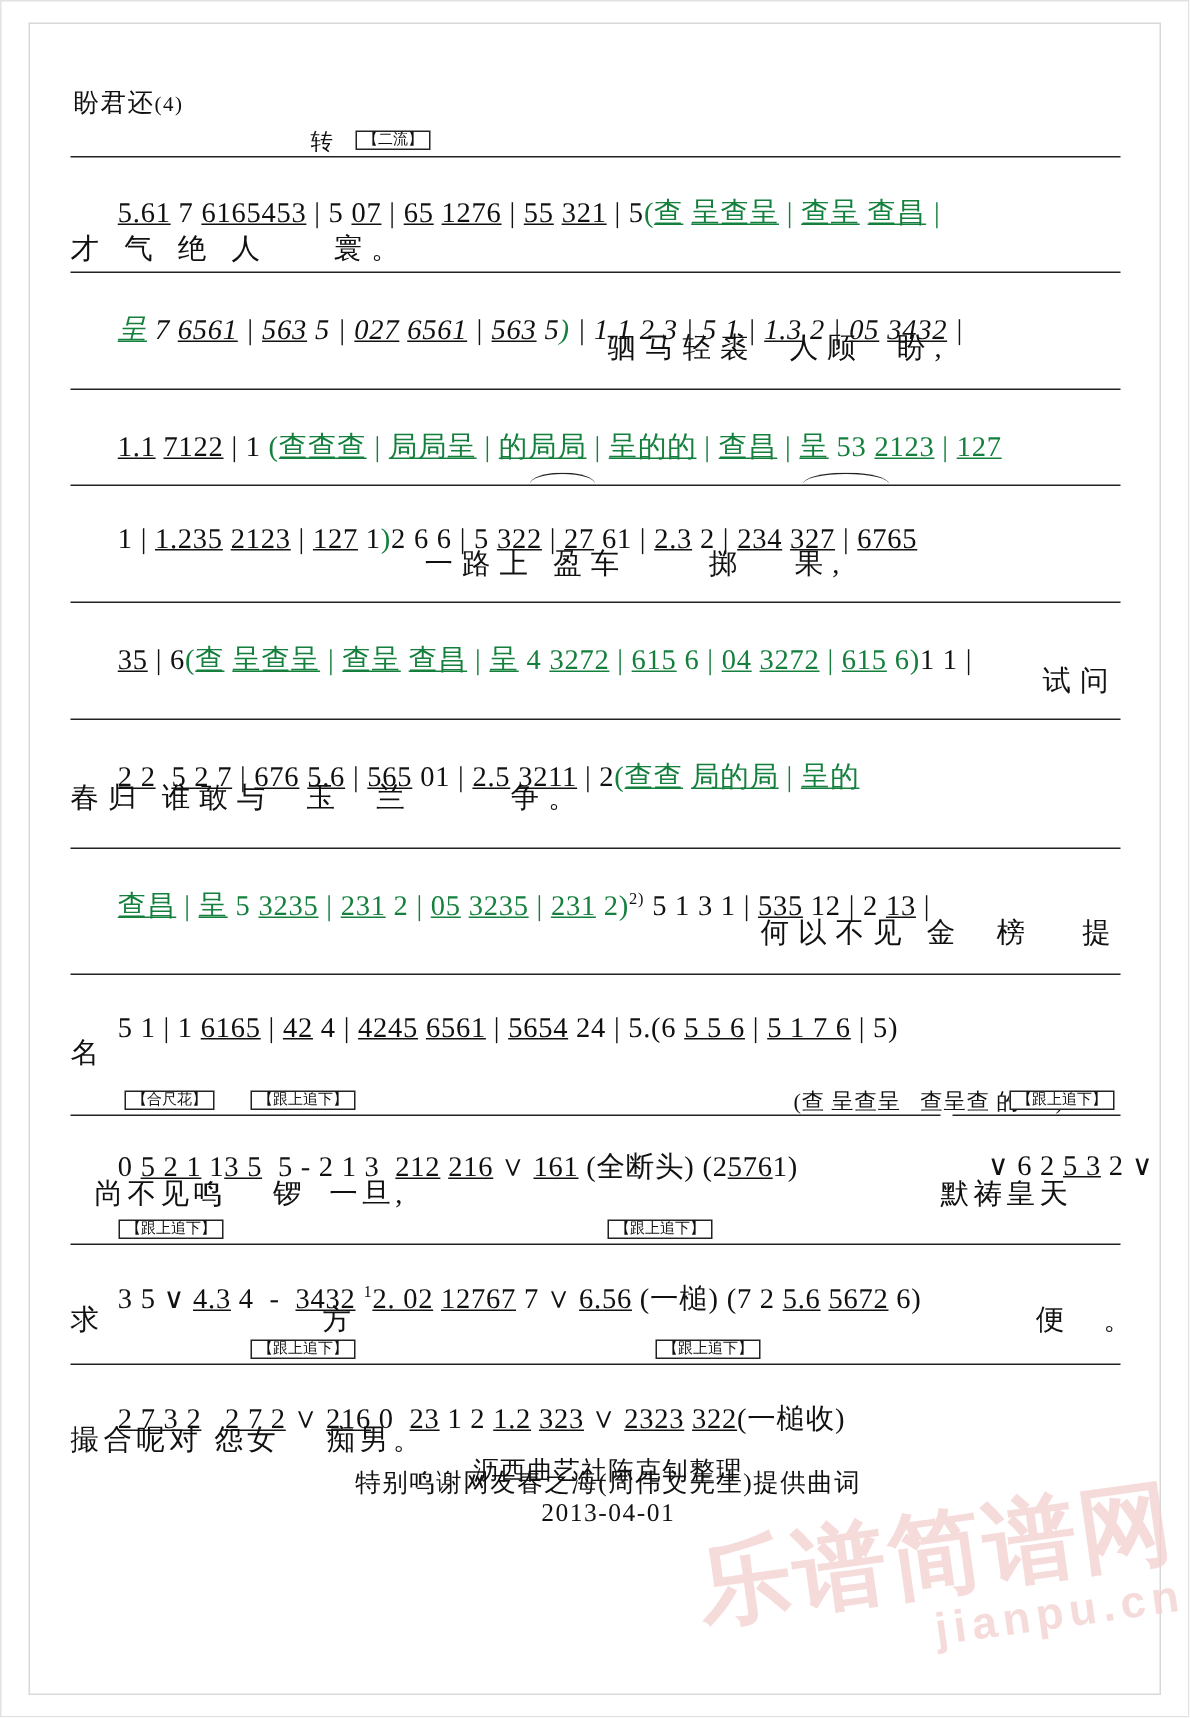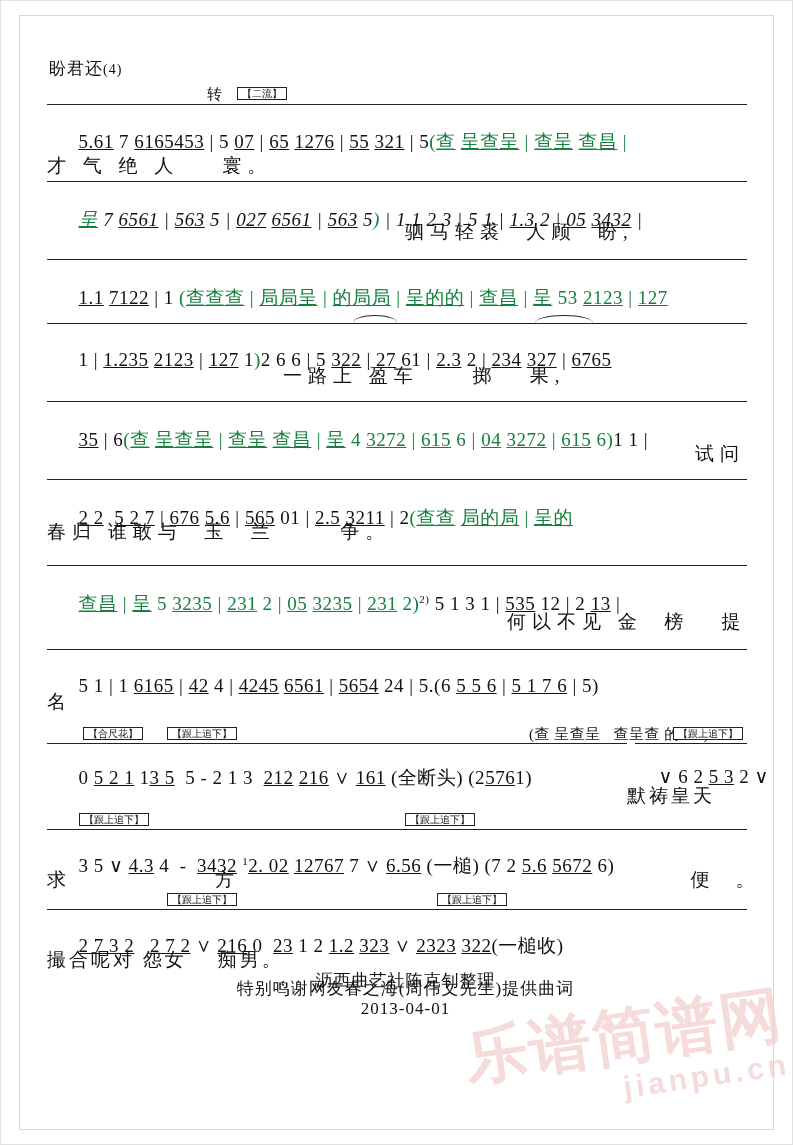--- a/index.html
+++ b/index.html
@@ -173,20 +173,21 @@
     <div class="t" style="left:672px;top:722px;"><span class="tag">【跟上追下】</span></div>
 
     <div class="bar" style="left:46px;top:742px;width:580px;"></div>
     <div class="bar" style="left:634px;top:742px;width:112px;"></div>
     <div class="t music" style="left:46px;top:742px;text-align:right;">
       0 <span class="u">5 2 1</span> 1<span class="u">3 5</span>  5 - 2 1 3  <span class="u">212</span> <span class="u">216</span> ∨ <span class="u">161</span> (全断头) (2<span class="u">576</span>1)
     </div>
     <div class="t music" style="left:626px;top:742px;">
       ∨ 6 2 <span class="u">5 3</span> 2 ∨
     </div>
+    <div class="t lyric" style="left:62px;top:782px;letter-spacing:3px;">尚不见鸣    锣  一旦,</div>
     <div class="t lyric" style="left:626px;top:782px;letter-spacing:3px;">默祷皇天</div>
 
     <div class="t" style="left:78px;top:808px;"><span class="tag">【跟上追下】</span></div>
     <div class="t" style="left:404px;top:808px;"><span class="tag">【跟上追下】</span></div>
     <div class="bar" style="left:46px;top:828px;width:700px;"></div>
     <div class="t music" style="left:46px;top:830px;">
       3 5 ∨ <span class="u">4.3</span> 4  -  <span class="u">3432</span> <span class="sup">1</span><span class="u">2. 02</span> <span class="u">12767</span> 7 ∨ <span class="u">6.56</span> (一槌) (7 2 <span class="u">5.6</span> <span class="u">5672</span> 6)
     </div>
     <div class="t lyric" style="left:46px;top:866px;letter-spacing:26px;text-align:right;">求    方              便。</div>
 

